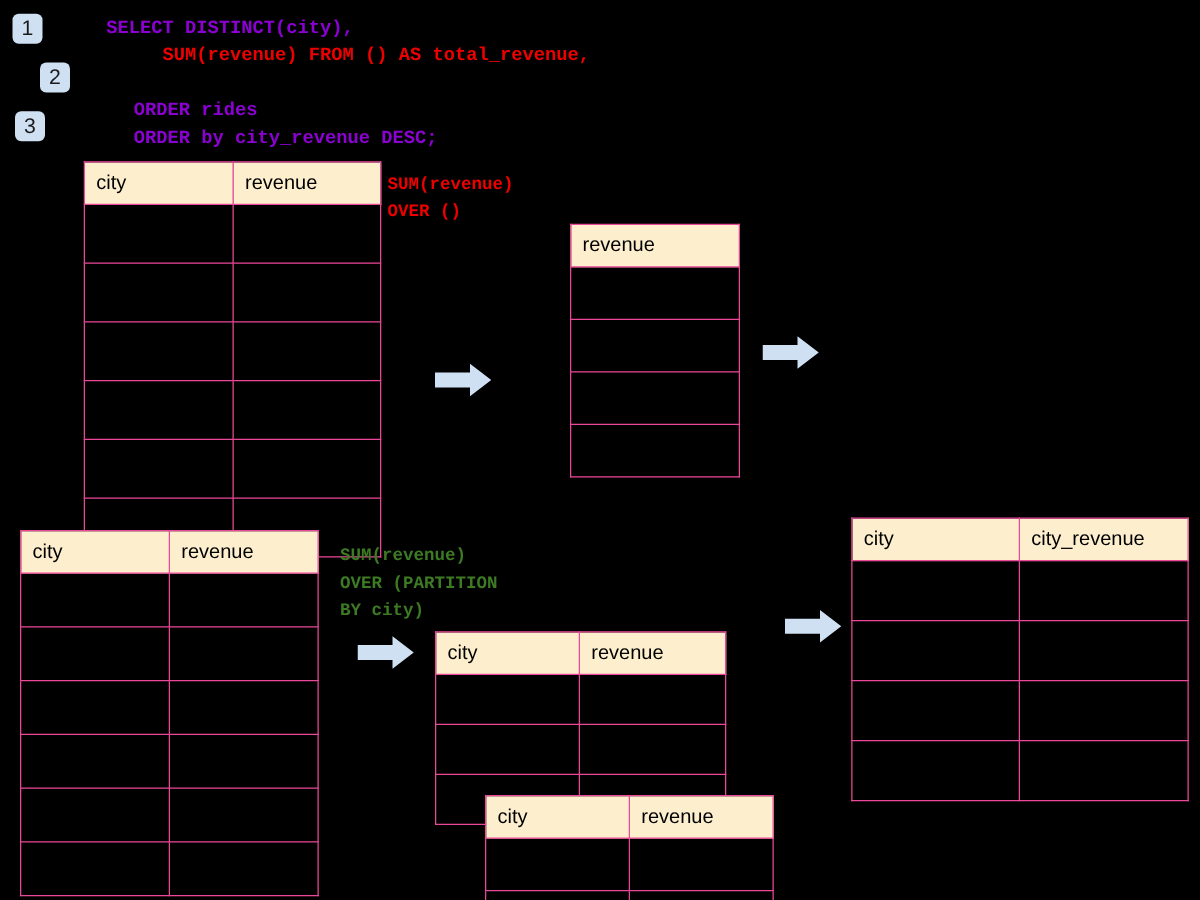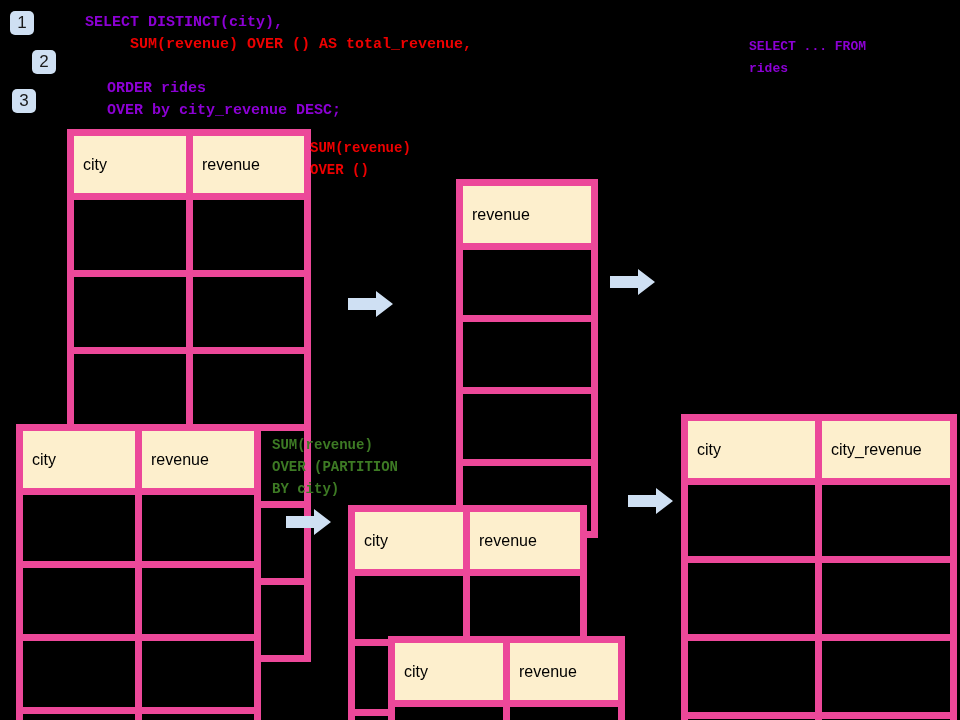--- a/index.html
+++ b/index.html
@@ -54,22 +54,22 @@
   }
 
   
   .tbl {
     position: absolute;
     border-collapse: collapse;
     table-layout: fixed;
     background: #000000;
   }
   .tbl td, .tbl th {
-    border: 7px solid #ec4899;
-    padding: 12px;
+    border: 1px solid #ec4899;
+    padding: 0;
     margin: 0;
   }
   .tbl th {
     background: #fdefcd;
     color: #000000;
     font-family: "Liberation Sans", sans-serif;
     font-size: 16px;
     font-weight: normal;
     text-align: left;
     padding-left: 9px;
@@ -275,25 +275,23 @@
     <div class="arrow" style="left: 610px; top: 268px; width: 46px; height: 28px;"><svg width="46" height="28" viewBox="0 0 46 28" xmlns="http://www.w3.org/2000/svg">
         <polygon points="0,8 28,8 28,1 45,14 28,27 28,20 0,20" fill="#cfe0f3"></polygon>
       </svg></div>
     <div class="arrow" style="left: 286px; top: 508px; width: 46px; height: 28px;"><svg width="46" height="28" viewBox="0 0 46 28" xmlns="http://www.w3.org/2000/svg">
         <polygon points="0,8 28,8 28,1 45,14 28,27 28,20 0,20" fill="#cfe0f3"></polygon>
       </svg></div>
     <div class="arrow" style="left: 628px; top: 487px; width: 46px; height: 28px;"><svg width="46" height="28" viewBox="0 0 46 28" xmlns="http://www.w3.org/2000/svg">
         <polygon points="0,8 28,8 28,1 45,14 28,27 28,20 0,20" fill="#cfe0f3"></polygon>
       </svg></div>
     <div class="code c-purple" style="left: 85px; top: 12px;">SELECT DISTINCT(city),</div>
-    <div class="code c-red" style="left: 130px; top: 34px;">SUM(revenue) OVER () AS total_revenue,</div>
+    <div class="code c-red" style="left: 130px; top: 34px;">SUM(revenue) FROM () AS total_revenue,</div>
     <div class="code c-purple" style="left: 107px; top: 78px;">ORDER rides</div>
-    <div class="code c-purple" style="left: 107px; top: 100px;">OVER by city_revenue DESC;</div>
-    <div class="annot c-purple" style="left: 749px; top: 36px; font-size: 13px;">SELECT ... FROM
-rides</div>
+    <div class="code c-purple" style="left: 107px; top: 100px;">ORDER by city_revenue DESC;</div>
     <div class="annot c-red" style="left: 310px; top: 137px; font-size: 14px;">SUM(revenue)
 OVER ()</div>
     <div class="annot c-green" style="left: 272px; top: 434px; font-size: 14px;">SUM(revenue)
 OVER (PARTITION
 BY city)</div>
     <div class="badge" style="left: 10px; top: 11px;">1</div>
     <div class="badge" style="left: 32px; top: 50px;">2</div>
     <div class="badge" style="left: 12px; top: 89px;">3</div>
   </div>
 

